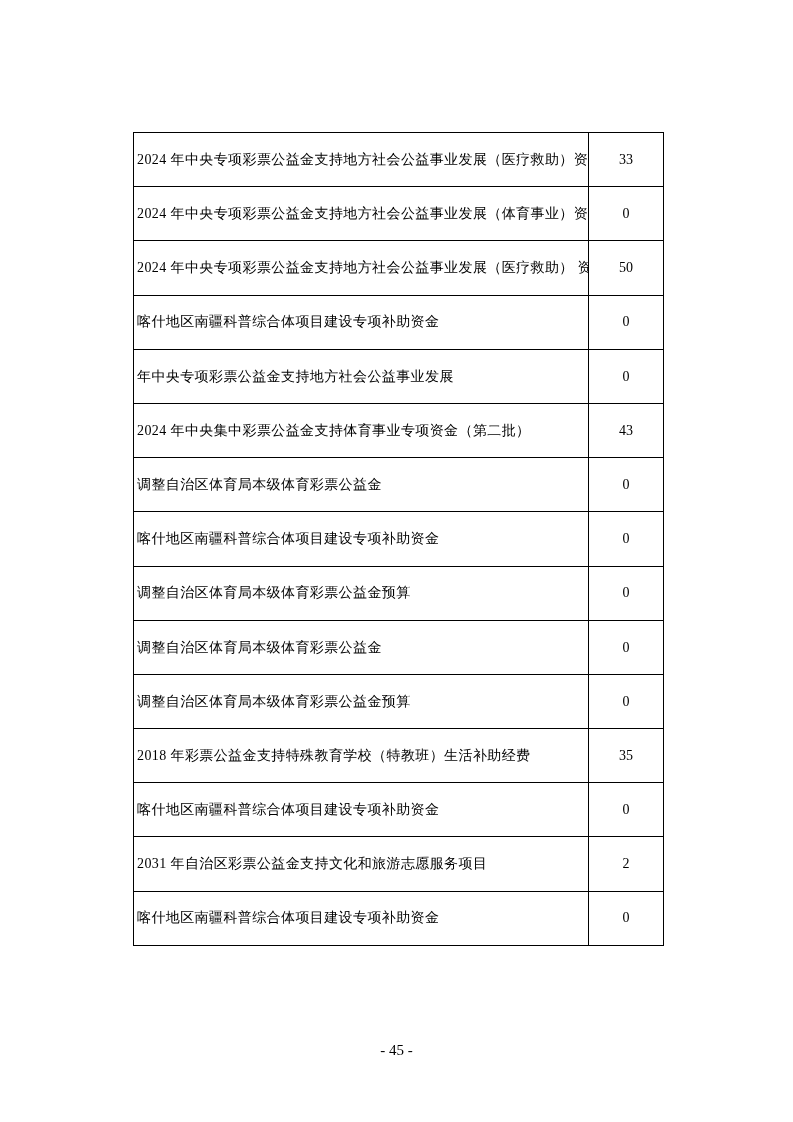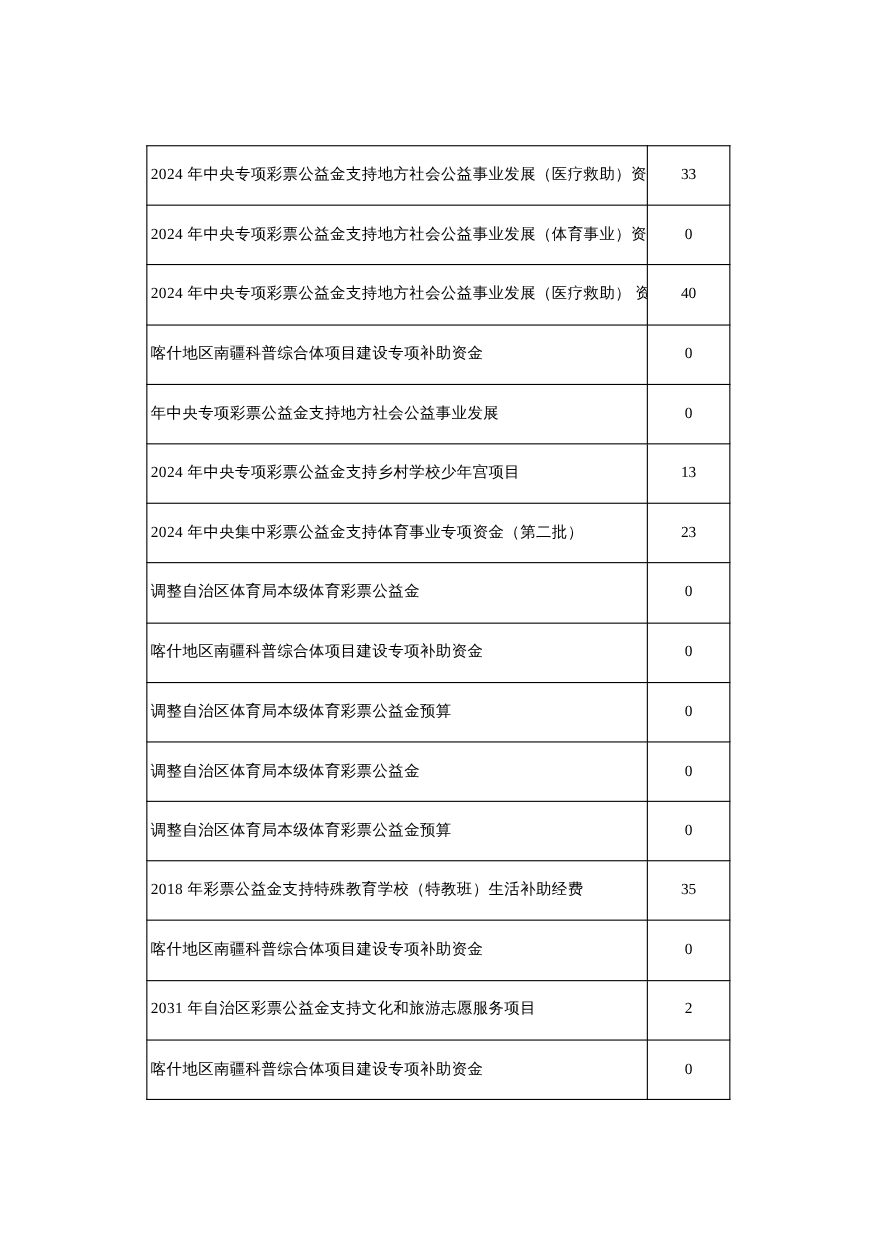--- a/index.html
+++ b/index.html
@@ -66,42 +66,38 @@
     <td class="cell-value">33</td>
   </tr>
 
   <tr>
     <td class="cell-label">2024 年中央专项彩票公益金支持地方社会公益事业发展（体育事业）资金</td>
     <td class="cell-value">0</td>
   </tr>
 
   <tr>
     <td class="cell-label">2024 年中央专项彩票公益金支持地方社会公益事业发展（医疗救助） 资金</td>
-    <td class="cell-value">40</td>
+    <td class="cell-value">50</td>
   </tr>
 
   <tr>
     <td class="cell-label">喀什地区南疆科普综合体项目建设专项补助资金</td>
     <td class="cell-value">0</td>
   </tr>
 
   <tr>
     <td class="cell-label">年中央专项彩票公益金支持地方社会公益事业发展</td>
     <td class="cell-value">0</td>
   </tr>
 
-  <tr>
-    <td class="cell-label">2024 年中央专项彩票公益金支持乡村学校少年宫项目</td>
-    <td class="cell-value">13</td>
-  </tr>
 
 
   <tr>
     <td class="cell-label">2024 年中央集中彩票公益金支持体育事业专项资金（第二批）</td>
-    <td class="cell-value">23</td>
+    <td class="cell-value">43</td>
   </tr>
 
   <tr>
     <td class="cell-label">调整自治区体育局本级体育彩票公益金</td>
     <td class="cell-value">0</td>
   </tr>
 
   <tr>
     <td class="cell-label">喀什地区南疆科普综合体项目建设专项补助资金</td>
     <td class="cell-value">0</td>
@@ -138,14 +134,17 @@
     <td class="cell-value">2</td>
   </tr>
 
   <tr>
     <td class="cell-label">喀什地区南疆科普综合体项目建设专项补助资金</td>
     <td class="cell-value">0</td>
   </tr>
 </tbody>
   </table>
 
+  <div class="footer">
+    <span>- 45 -</span>
+  </div>
 
 </div>
 
 </body></html>

